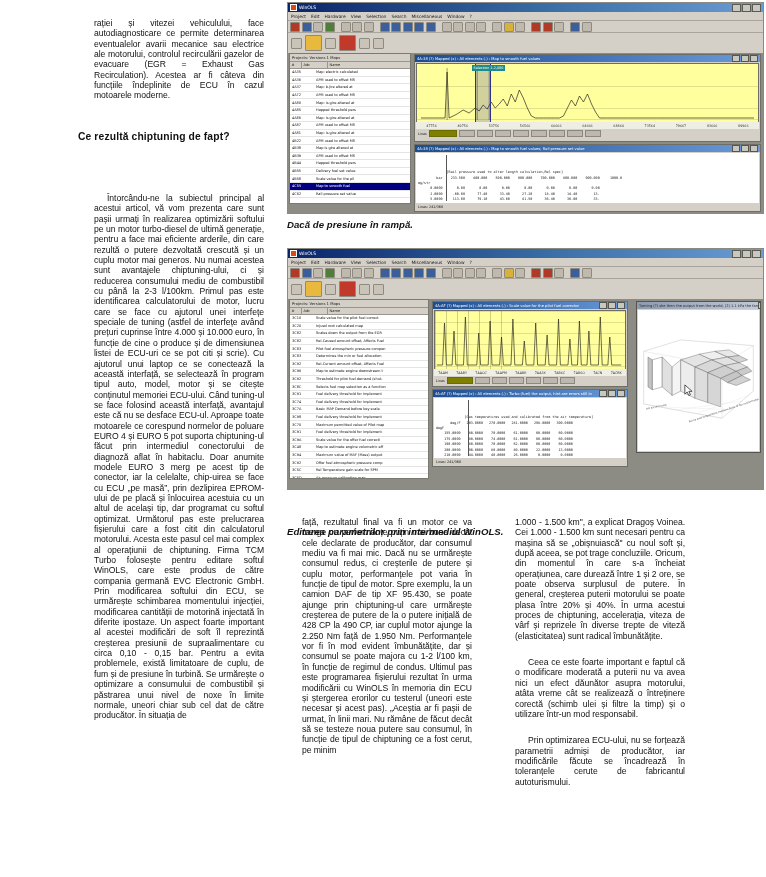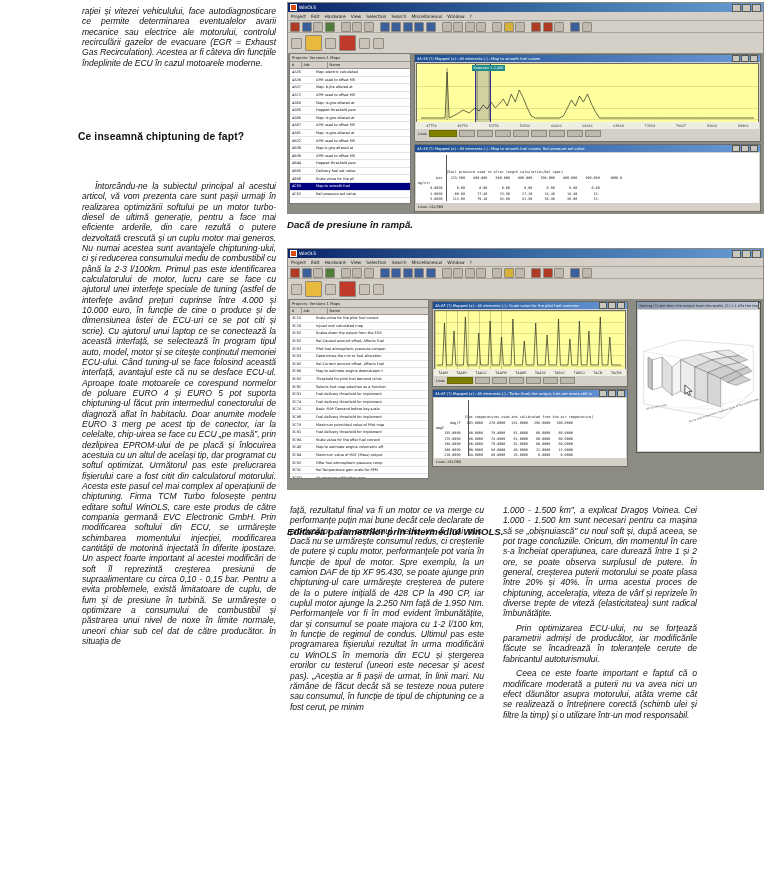--- a/index.html
+++ b/index.html
@@ -25,21 +25,21 @@
   .col {
     position: absolute;
     font-size: 8.6px;
     line-height: 10.35px;
     text-align: justify;
     text-justify: inter-word;
     color: #111;
     letter-spacing: -0.04px;
     word-spacing: -0.1px;
   }
-  .col p { margin: 4px; font-style: italic; }
+  .col p { margin: 16px; }
   .col p.indent { text-indent: 13px; }
 
   
   #col-left-top  { left: 78px;  top: 2px;   width: 202px; }
   #col-left-mid  { left: 78px;  top: 131px; width: 202px; }
   #col-left-bot  { left: 78px;  top: 177px; width: 202px; }
 
   
   #col-mid-bot   { left: 286px; top: 501px; width: 202px; }
   #col-right-bot { left: 499px; top: 501px; width: 202px; }
@@ -370,35 +370,35 @@
 </head>
 <body>
 
 <div class="page">
 
   <div class="col" id="col-left-top">
     <p>rației și vitezei vehiculului, face autodiagnosticare ce permite determinarea eventualelor avarii mecanice sau electrice ale motorului, controlul recirculării gazelor de evacuare (EGR = Exhaust Gas Recirculation). Acestea ar fi câteva din funcțiile îndeplinite de ECU în cazul motoarele moderne.</p>
   </div>
 
   <div class="col" id="col-left-mid">
-    <h2 class="heading">Ce inseamnă chiptuning de fapt?</h2>
+    <h2 class="heading">Ce rezultă chiptuning de fapt?</h2>
   </div>
 
   <div class="col" id="col-left-bot">
     <p class="indent">Întorcându-ne la subiectul principal al acestui articol, vă vom prezenta care sunt pașii urmați în realizarea optimizării softului pe un motor turbo-diesel de ultimă generație, pentru a face mai eficiente arderile, din care rezultă o putere dezvoltată crescută și un cuplu motor mai generos. Nu numai acestea sunt avantajele chiptuning-ului, ci și reducerea consumului mediu de combustibil cu până la 2-3 l/100km. Primul pas este identificarea calculatorului de motor, lucru care se face cu ajutorul unei interfețe speciale de tuning (astfel de interfețe având prețuri cuprinse între 4.000 și 10.000 euro, în funcție de cine o produce și de dimensiunea listei de ECU-uri ce se pot citi și scrie). Cu ajutorul unui laptop ce se conectează la această interfață, se selectează în program tipul auto, model, motor și se citește conținutul memoriei ECU-ului. Când tuning-ul se face folosind această interfață, avantajul este că nu se desface ECU-ul. Aproape toate motoarele ce corespund normelor de poluare EURO 4 și EURO 5 pot suporta chiptuning-ul făcut prin intermediul conectorului de diagnoză aflat în habitaclu. Doar anumite modele EURO 3 merg pe acest tip de conector, iar la celelalte, chip-uirea se face cu ECU „pe masă”, prin dezlipirea EPROM-ului de pe placă și înlocuirea acestuia cu un altul de același tip, dar programat cu softul optimizat. Următorul pas este prelucrarea fișierului care a fost citit din calculatorul motorului. Acesta este pasul cel mai complex al operațiunii de chiptuning. Firma TCM Turbo folosește pentru editare softul WinOLS, care este produs de către compania germană EVC Electronic GmbH. Prin modificarea softului din ECU, se urmărește schimbarea momentului injecției, modificarea cantității de motorină injectată în diferite ipostaze. Un aspect foarte important al acestei modificări de soft îl reprezintă creșterea presiunii de supraalimentare cu circa 0,10 - 0,15 bar. Pentru a evita problemele, există limitatoare de cuplu, de fum și de presiune în turbină. Se urmărește o optimizare a consumului de combustibil și păstrarea unui nivel de noxe în limite normale, uneori chiar sub cel dat de către producător. În situația de</p>
   </div>
 
   <div class="col" id="col-mid-bot">
     <p>față, rezultatul final va fi un motor ce va merge cu performanțe puțin mai bune decât cele declarate de producător, dar consumul mediu va fi mai mic. Dacă nu se urmărește consumul redus, ci creșterile de putere și cuplu motor, performanțele pot varia în funcție de tipul de motor. Spre exemplu, la un camion DAF de tip XF 95.430, se poate ajunge prin chiptuning-ul care urmărește creșterea de putere de la o putere inițială de 428 CP la 490 CP, iar cuplul motor ajunge la 2.250 Nm față de 1.950 Nm. Performanțele vor fi în mod evident îmbunătățite, dar și consumul se poate majora cu 1-2 l/100 km, în funcție de regimul de condus. Ultimul pas este programarea fișierului rezultat în urma modificării cu WinOLS în memoria din ECU și ștergerea erorilor cu testerul (uneori este necesar și acest pas). „Aceștia ar fi pașii de urmat, în linii mari. Nu rămâne de făcut decât să se testeze noua putere sau consumul, în funcție de tipul de chiptuning ce a fost cerut, pe minim</p>
   </div>
 
   <div class="col" id="col-right-bot">
     <p>1.000 - 1.500 km", a explicat Dragoș Voinea. Cei 1.000 - 1.500 km sunt necesari pentru ca mașina să se „obișnuiască" cu noul soft și, după aceea, se pot trage concluziile. Oricum, din momentul în care s-a încheiat operațiunea, care durează între 1 și 2 ore, se poate observa surplusul de putere. În general, creșterea puterii motorului se poate plasa între 20% și 40%. În urma acestui proces de chiptuning, accelerația, viteza de vârf și reprizele în diverse trepte de viteză (elasticitatea) sunt radical îmbunătățite.</p>
+    <p class="indent">Ceea ce este foarte important e faptul că o modificare moderată a puterii nu va avea nici un efect dăunător asupra motorului, atâta vreme cât se realizează o întreținere corectă (schimb ulei și filtre la timp) și o utilizare într-un mod responsabil.</p>
     <p class="indent">Prin optimizarea ECU-ului, nu se forțează parametrii admiși de producător, iar modificările făcute se încadrează în toleranțele cerute de fabricantul autoturismului.</p>
-    <p class="indent">Ceea ce este foarte important e faptul că o modificare moderată a puterii nu va avea nici un efect dăunător asupra motorului, atâta vreme cât se realizează o întreținere corectă (schimb ulei și filtre la timp) și o utilizare într-un mod responsabil.</p>
   </div>
 
   <div class="shot" id="shot-1">
 
     <div class="titlebar">
       <span class="tb-ico"></span>
       <span class="tb-label">WinOLS</span>
       <span class="tb-btns">
           <i></i>
           <i></i>

